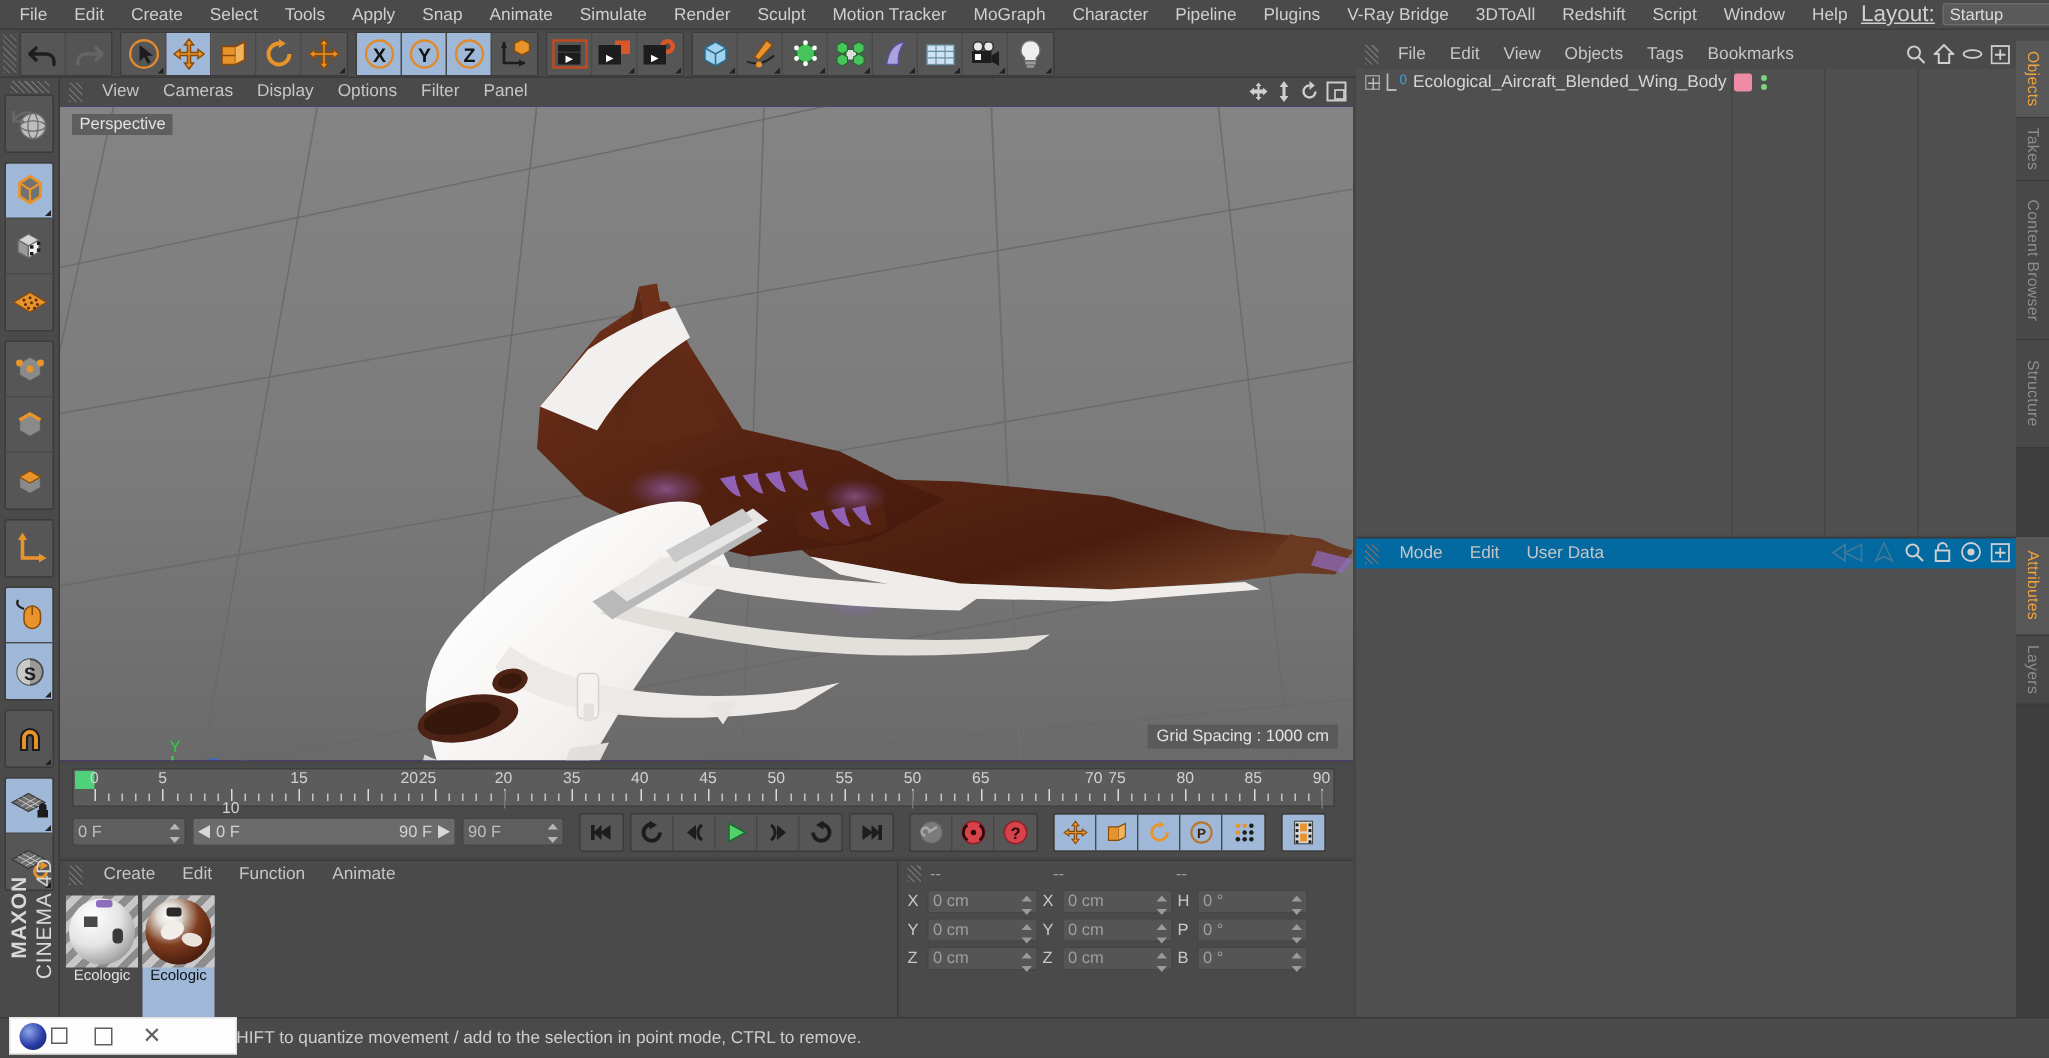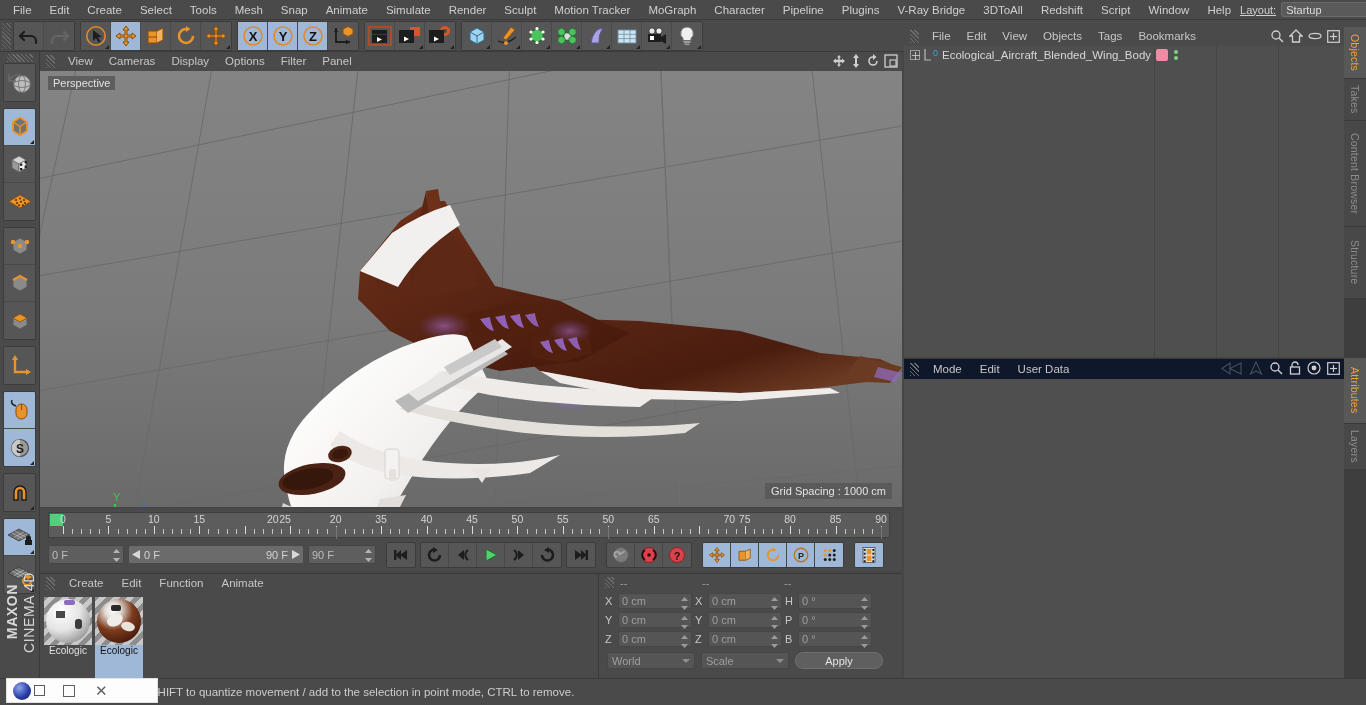--- a/index.html
+++ b/index.html
@@ -14,21 +14,21 @@
   .menubar {
     position:absolute; left:0; top:0; width:1366px; height:20px;
     background:#4a4a4a; display:flex; align-items:center;
     border-bottom:1px solid #3b3b3b;
   }
   .menubar .mi {
     padding:0 9px; height:20px; line-height:20px; color:#cfcfcf;
     font-size:11.5px; white-space:nowrap; cursor:default;
   }
   .layout-wrap { margin-left:auto; display:flex; align-items:center; gap:5px; padding-right:6px;}
-  .layout-lab { color:#cfcfcf; font-size:11px;text-decoration:underline; }
+  .layout-lab { color:#cfcfcf; font-size:15px;text-decoration:underline; }
   .layout-sel {
     width:138px; height:15px; background:#5a5a5a; border:1px solid #6a6a6a;
     border-radius:2px; display:flex; align-items:center; padding:0 4px;
     font-size:11px; color:#dcdcdc; position:relative;
   }
 
   
   .toolbar {
     position:absolute; left:0; top:20px; width:1366px; height:32px;
     background:#4a4a4a; display:flex; align-items:center; gap:0;
@@ -174,21 +174,21 @@
   .obj-row{height:18px;display:flex;align-items:center;padding-left:6px;gap:3px;position:relative;}
   .obj-name{font-size:11.5px;color:#d6d6d6;}
   .obj-plus{width:10px;height:10px;border:1px solid #9a9a9a;position:relative;}
   .obj-plus:before{content:"";position:absolute;left:4px;top:1px;width:1px;height:8px;background:#bdbdbd;}
   .obj-plus:after{content:"";position:absolute;left:1px;top:4px;width:8px;height:1px;background:#bdbdbd;}
   .tag-dot{width:12px;height:12px;border-radius:2px;}
   .tag-green{display:flex;flex-direction:column;gap:2px;}
   .tag-green i{width:4px;height:4px;border-radius:50%;background:#7ed37e;display:block;}
 
   
-  .attr-panel{position:absolute;left:904px;top:358px;width:440px;height:320px;background:#0f172a;border-top:1px solid #3a3a3a;}
+  .attr-panel{position:absolute;left:904px;top:358px;width:440px;height:320px;background:#0369a1;border-top:1px solid #3a3a3a;}
   .attr-head{height:20px;display:flex;align-items:center;position:relative;}
   .attr-head .hg{width:9px;height:13px;margin:0 5px 0 6px;
     background-image:repeating-linear-gradient(45deg,#6e6e6e 0 1px,transparent 1px 3px);}
   .attr-head .mi{padding:0 9px;color:#c6c6c6;font-size:11.5px;line-height:20px;cursor:default;}
   .attr-head .icons{position:absolute;right:4px;top:2px;display:flex;gap:6px;align-items:center;}
   .attr-body{position:absolute;left:0;top:20px;width:440px;height:300px;background:#4f4f4f;}
 
   
   .vtabs{position:absolute;right:0;top:27px;width:22px;height:651px;background:#3e3e3e;}
   .vtab{width:22px;background:#484848;border-bottom:1px solid #3a3a3a;
@@ -219,21 +219,21 @@
 <div id="app">
 
   <div class="menubar">
     <div class="grip"></div>
     <div id="menu-items" style="display:flex;">
         <div class="mi">File</div>
         <div class="mi">Edit</div>
         <div class="mi">Create</div>
         <div class="mi">Select</div>
         <div class="mi">Tools</div>
-        <div class="mi">Mesh</div>
+        <div class="mi">Apply</div>
         <div class="mi">Snap</div>
         <div class="mi">Animate</div>
         <div class="mi">Simulate</div>
         <div class="mi">Render</div>
         <div class="mi">Sculpt</div>
         <div class="mi">Motion Tracker</div>
         <div class="mi">MoGraph</div>
         <div class="mi">Character</div>
         <div class="mi">Pipeline</div>
         <div class="mi">Plugins</div>
@@ -749,21 +749,21 @@
     </div>
   </div>
 
   <div class="tl-panel">
     <div class="tl-ruler" id="tl-ruler">
       <div class="tl-green"></div>
     <div class="tl-tick-lab" style="left: 14px;">0</div>
         <div class="tl-major" style="left: 14px;"></div>
         <div class="tl-tick-lab" style="left: 59.4444px;">5</div>
         <div class="tl-major" style="left: 59.4444px;"></div>
-        <div class="tl-tick-lab" style="left: 104.889px;">10</div>
+        <div class="tl-tick-lab" style="left: 104.889px; margin-top: 20px;">10</div>
         <div class="tl-major" style="left: 104.889px;"></div>
         <div class="tl-tick-lab" style="left: 150.333px;">15</div>
         <div class="tl-major" style="left: 150.333px;"></div>
         <div class="tl-tick-lab" style="left: 195.778px; margin-left: 28px;">20</div>
         <div class="tl-major" style="left: 195.778px;"></div>
         <div class="tl-tick-lab" style="left: 236px;">25</div>
         <div class="tl-major" style="left: 241.222px;"></div>
         <div class="tl-tick-lab" style="left: 286.667px;">20</div>
         <div class="tl-major" style="left: 286.667px;"></div>
         <div class="tl-tick-lab" style="left: 332.111px;">35</div>
@@ -1121,31 +1121,20 @@
                 <path d="M3.5 0 L7 4 H0 Z" fill="#9a9a9a"></path>
                 <path d="M3.5 13 L0 9 H7 Z" fill="#9a9a9a"></path>
               </svg></span></span>
           <span class="clab">B</span>
           <span class="cfield">0 °<span class="spin"><svg width="7" height="13" viewBox="0 0 7 13">
                 <path d="M3.5 0 L7 4 H0 Z" fill="#9a9a9a"></path>
                 <path d="M3.5 13 L0 9 H7 Z" fill="#9a9a9a"></path>
               </svg></span></span>
         </div>
       </div>
-    <div class="cbottom">
-      <div class="cselect">
-        <span>World</span>
-        <span class="car"></span>
-      </div>
-      <div class="cselect">
-        <span>Scale</span>
-        <span class="car"></span>
-      </div>
-      <div class="applybtn">Apply</div>
-    </div>
   </div>
 
   <div class="obj-panel">
     <div class="obj-head">
       <div class="hg"></div>
       <div id="obj-menu" style="display:flex;">
           <div class="mi">File</div>
           <div class="mi">Edit</div>
           <div class="mi">View</div>
           <div class="mi">Objects</div>

